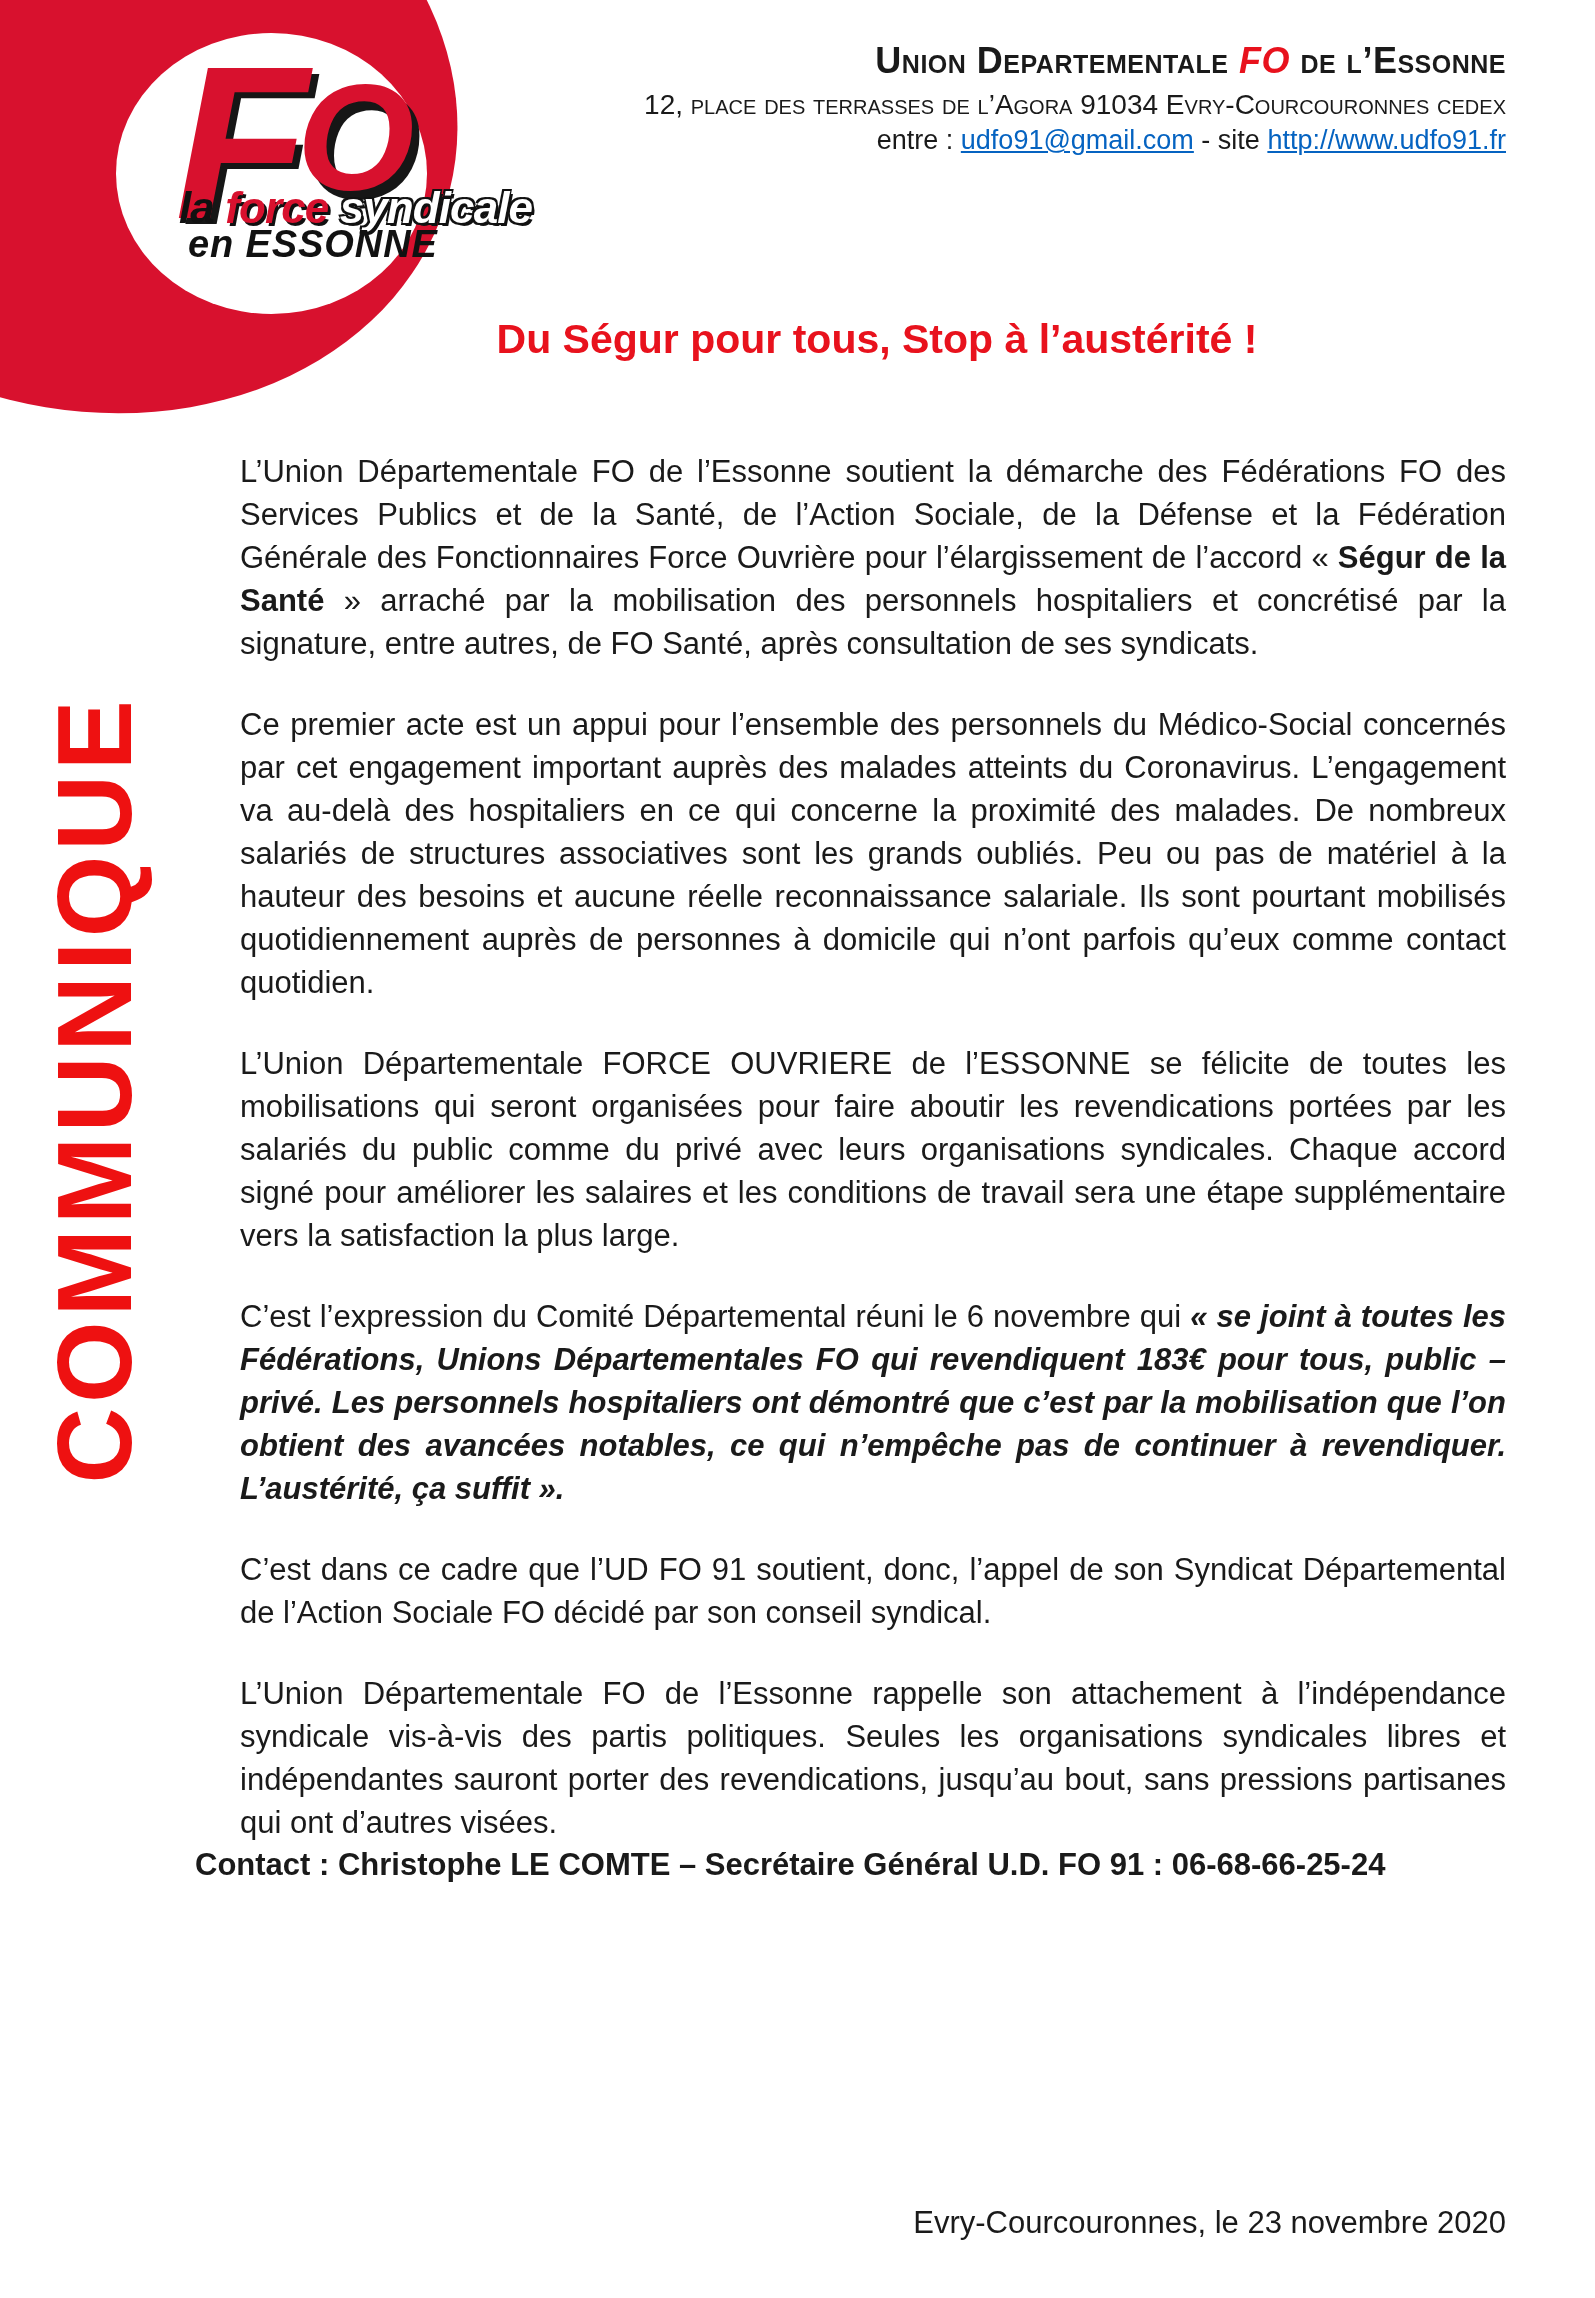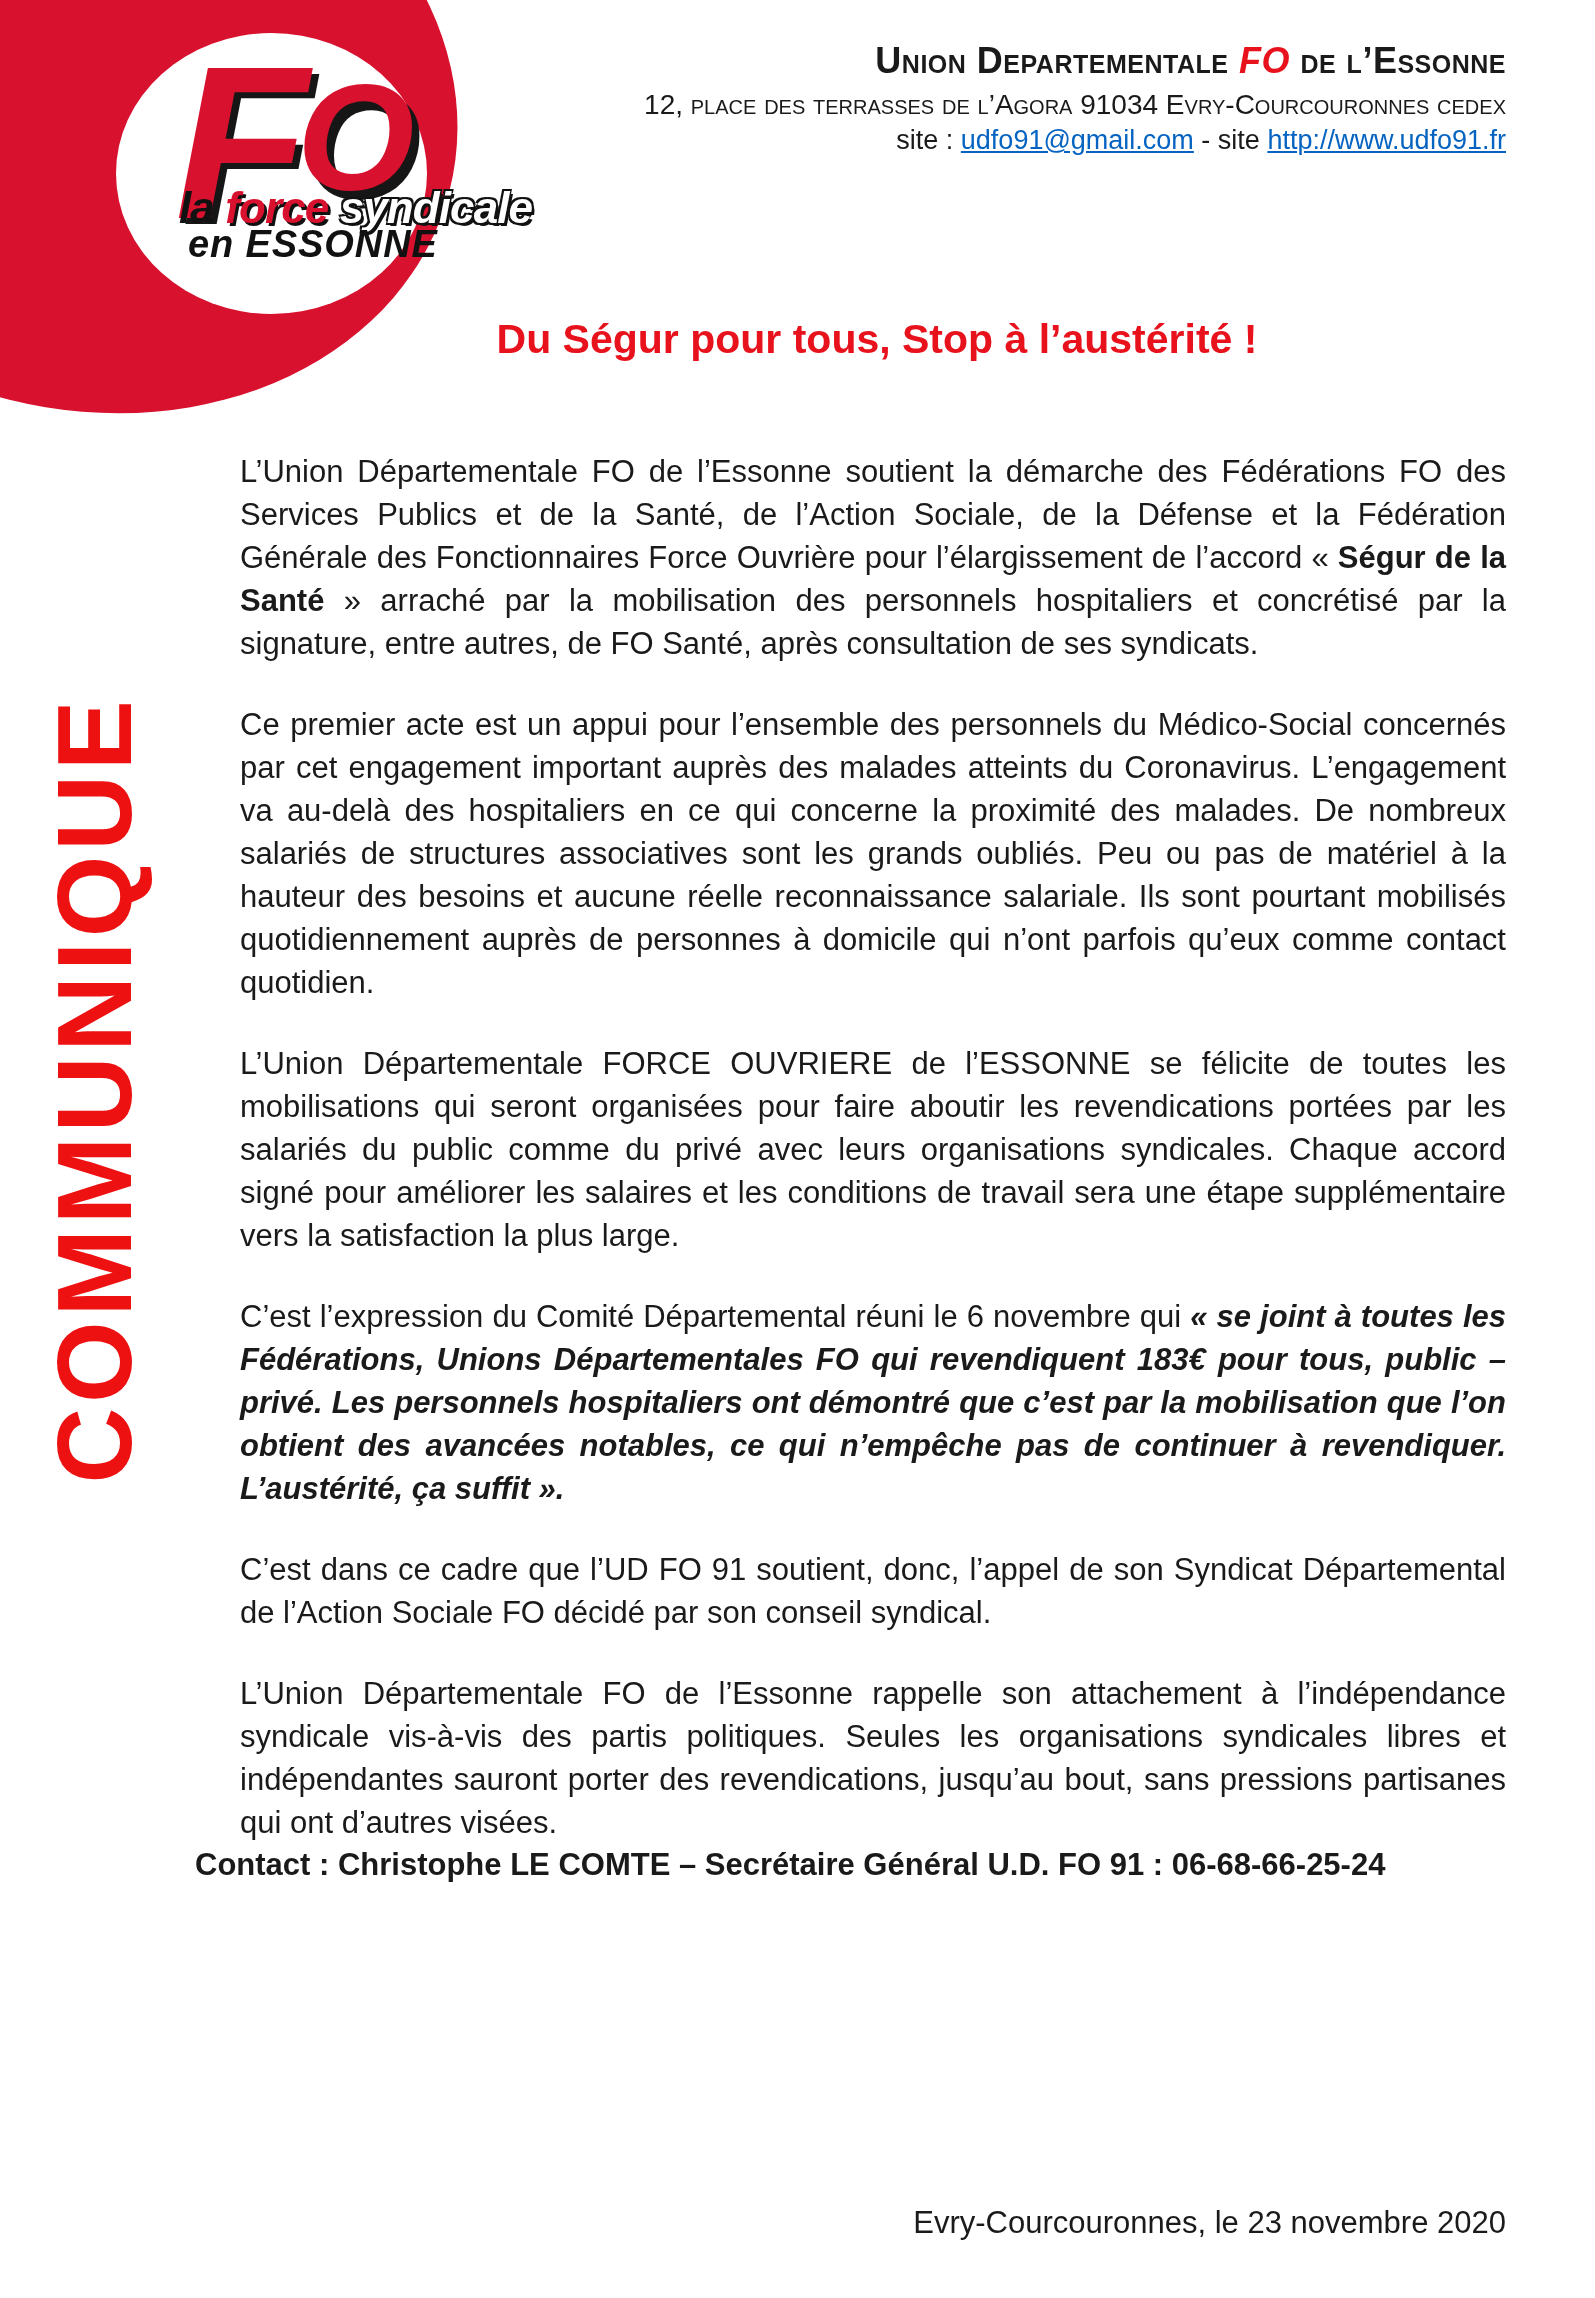--- a/index.html
+++ b/index.html
@@ -86,21 +86,21 @@
     <div class="logo-red"></div>
     <div class="logo-white"></div>
     <div class="logo-fo"><span class="fo-f">F</span><span class="fo-o">O</span></div>
     <div class="logo-sub"><span class="sub-la">la </span><span class="sub-force">force </span><span class="sub-synd">syndicale</span></div>
     <div class="logo-region">en ESSONNE</div>
   </div>
 
   <div class="header">
     <div class="org"><span>Union Departementale </span><span class="org-fo">FO</span><span> de l’Essonne</span></div>
     <div class="addr">12, place des terrasses de l’Agora 91034 Evry-Courcouronnes cedex</div>
-    <div class="mail"><span>site : </span><a class="link">udfo91@gmail.com</a><span> - site </span><a class="link">http://www.udfo91.fr</a></div>
+    <div class="mail"><span>entre : </span><a class="link">udfo91@gmail.com</a><span> - site </span><a class="link">http://www.udfo91.fr</a></div>
   </div>
 
   <div class="doc-title">Du Ségur pour tous, Stop à l’austérité !</div>
 
   <div class="communique">COMMUNIQUE</div>
 
   <div class="body-text">
     <p><span>L’Union Départementale FO de l’Essonne soutient la démarche des Fédérations FO des Services Publics et de la Santé, de l’Action Sociale, de la Défense et la Fédération Générale des Fonctionnaires Force Ouvrière pour l’élargissement de l’accord « </span><span class="seg-bold">Ségur de la Santé</span><span> » arraché par la mobilisation des personnels hospitaliers et concrétisé par la signature, entre autres, de FO Santé, après consultation de ses syndicats.</span></p>
     <p>Ce premier acte est un appui pour l’ensemble des personnels du Médico-Social concernés par cet engagement important auprès des malades atteints du Coronavirus. L’engagement va au-delà des hospitaliers en ce qui concerne la proximité des malades. De nombreux salariés de structures associatives sont les grands oubliés. Peu ou pas de matériel à la hauteur des besoins et aucune réelle reconnaissance salariale. Ils sont pourtant mobilisés quotidiennement auprès de personnes à domicile qui n’ont parfois qu’eux comme contact quotidien.</p>
     <p>L’Union Départementale FORCE OUVRIERE de l’ESSONNE se félicite de toutes les mobilisations qui seront organisées pour faire aboutir les revendications portées par les salariés du public comme du privé avec leurs organisations syndicales. Chaque accord signé pour améliorer les salaires et les conditions de travail sera une étape supplémentaire vers la satisfaction la plus large.</p>

